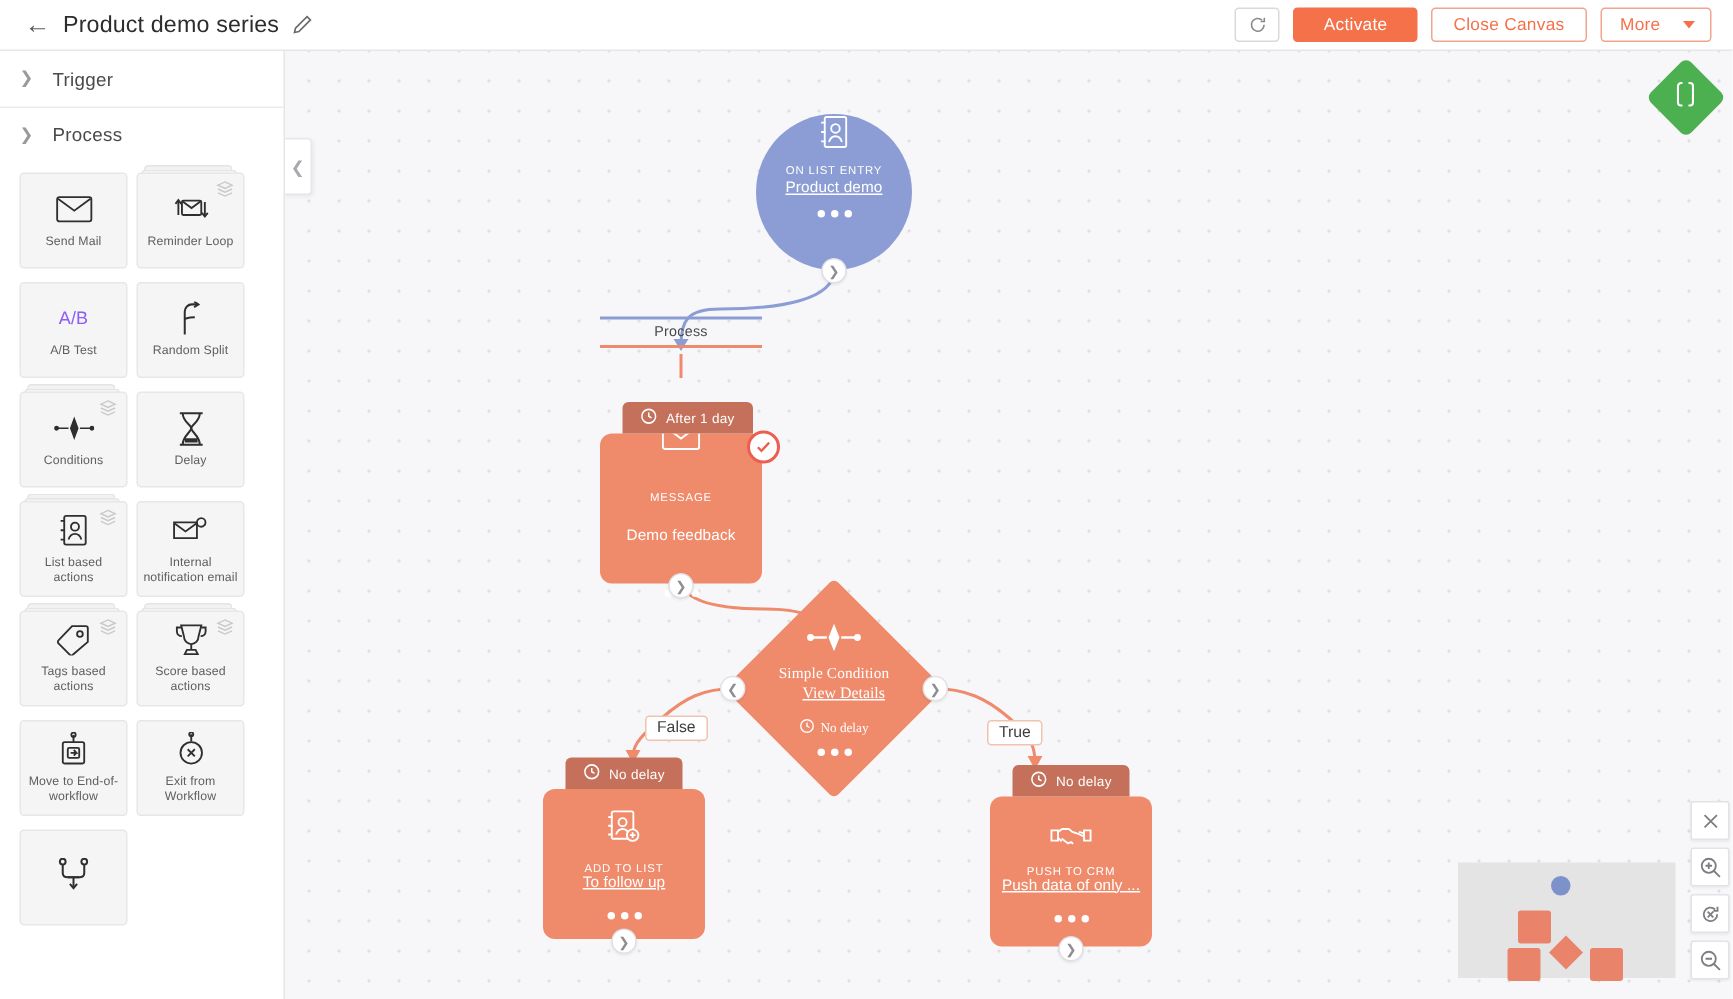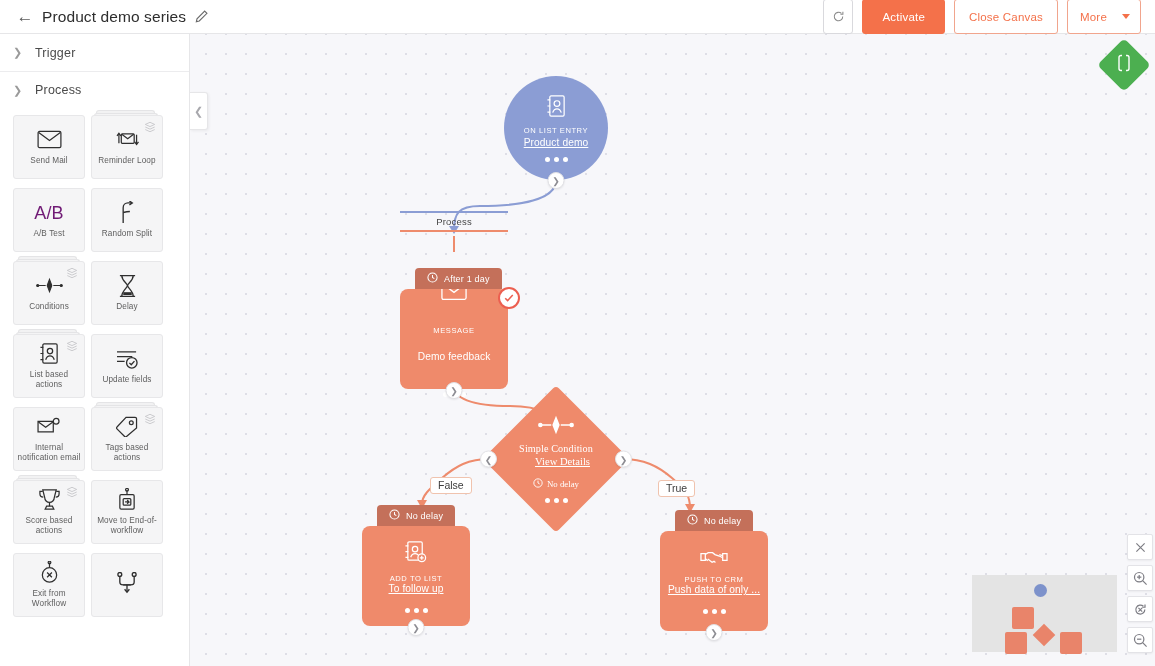--- a/index.html
+++ b/index.html
@@ -26,21 +26,21 @@
   }
   .edit-pencil {
     margin-left: 8px; width: 15px; height: 15px; cursor: pointer;
     display: inline-flex; align-items: center;
   }
   .topbar-right {
     margin-left: auto; display: flex; align-items: center; gap: 9px;
     padding-right: 14px;
   }
   .btn {
-    height: 35px; border-radius: 3px; font-size: 11.5px;
+    height: 23px; border-radius: 3px; font-size: 11.5px;
     display: inline-flex; align-items: center; justify-content: center;
     cursor: pointer; white-space: nowrap; letter-spacing: .2px;
   }
   .btn-refresh {
     width: 30px; border: 1px solid #d9d9dd; background: #fff; color: #8a8a8a;
   }
   .btn-activate {
     background: #f4714a; color: #fff; border: 1px solid #f4714a;
     padding: 0 19px;
   }
@@ -91,21 +91,21 @@
     justify-content: center; gap: 4px; cursor: pointer; padding: 2px;
   }
   .tile-icon {
     height: 24px; display: flex; align-items: center; justify-content: center;
     color: #2f2f2f;
   }
   .tile-label {
     font-size: 8.2px; color: #5e5e5e; text-align: center; line-height: 1.25;
     letter-spacing: .1px; max-width: 68px;
   }
-  .tile-label.big { font-size: 18px; color: #701a75; font-weight: 400; }
+  .tile-label.big { font-size: 12px; color: #8b5cf6; font-weight: 400; }
   .stack-badge {
     position: absolute; right: 4px; top: 4px; z-index: 3; color: #c9c9cc;
   }
 
   
   .canvas {
     position: absolute; left: 190px; top: 34px; width: 965px; height: 632px;
     background-color: #f7f7fa;
     background-image: radial-gradient(#dedee6 1px, transparent 1.1px);
     background-size: 20px 20px; background-position: 6px 10px;
@@ -127,21 +127,21 @@
   .green-badge > span { transform: rotate(-45deg); display: block; }
 
   svg.edges { position: absolute; left: 0; top: 0; width: 965px; height: 632px; }
 
   
   .node { position: absolute; z-index: 10; }
 
   .node-entry {
     width: 104px; height: 104px; border-radius: 50%;
     background: #8b9dd4; display: flex; flex-direction: column;
-    align-items: center; justify-content: center; gap: 2px; cursor: pointer;
+    align-items: center; justify-content: flex-start; gap: 2px; cursor: pointer;
   }
   .node-entry .n-icon { color: #fff; margin-bottom: 2px; }
   .n-type {
     font-size: 7.6px; color: #fff; letter-spacing: .55px; text-transform: uppercase;
   }
   .n-name {
     font-size: 10.2px; color: #fff; text-decoration: underline;
     letter-spacing: .1px; cursor: pointer;
   }
   .dots { display: flex; gap: 4px; margin-top: 7px; cursor: pointer; }
@@ -391,32 +391,20 @@
             <rect x="4" y="2" width="15" height="20" rx="1.3"></rect>
               <circle cx="11.5" cy="9.5" r="2.8"></circle>
             <path d="M7 18.5c.8-2.6 2.6-4 4.5-4s3.7 1.4 4.5 4"></path>
               <path d="M1.5 5.5h3M1.5 12h3M1.5 18.5h3"></path>
           </svg>
         </span>
         <span class="tile-label">List based actions</span>
       </div>
     </div>
 
-    <div class="tile-wrap">
-        <div class="tile">
-      <span class="tile-icon">
-        <svg width="25" height="21" viewBox="0 0 26 22" fill="none" stroke="#2f2f2f" stroke-width="1.4">
-          <path d="M2 4h20M2 9h16M2 14h8"></path>
-              <circle cx="17.5" cy="15.5" r="5.5"></circle>
-              <path d="M15 15.6l1.9 1.9 3.4-3.8"></path>
-        </svg>
-      </span>
-      <span class="tile-label">Update fields</span>
-    </div>
-      </div>
 
 
     <div class="tile-wrap">
         <div class="tile">
       <span class="tile-icon">
         <svg width="24" height="20" viewBox="0 0 25 21" fill="none" stroke="#2f2f2f" stroke-width="1.3">
           <path d="M1 4.5h16v11H1z"></path>
               <path d="M1.4 5.2l7.6 5.6 7.6-5.6"></path>
               <circle cx="20" cy="4.5" r="3"></circle>
         </svg>

